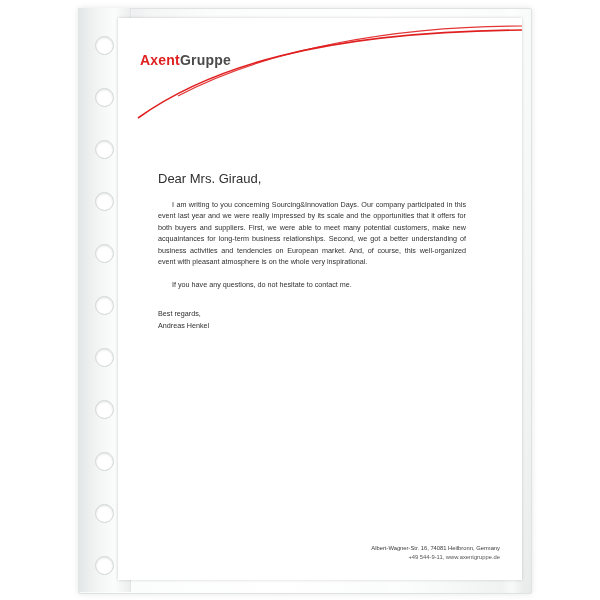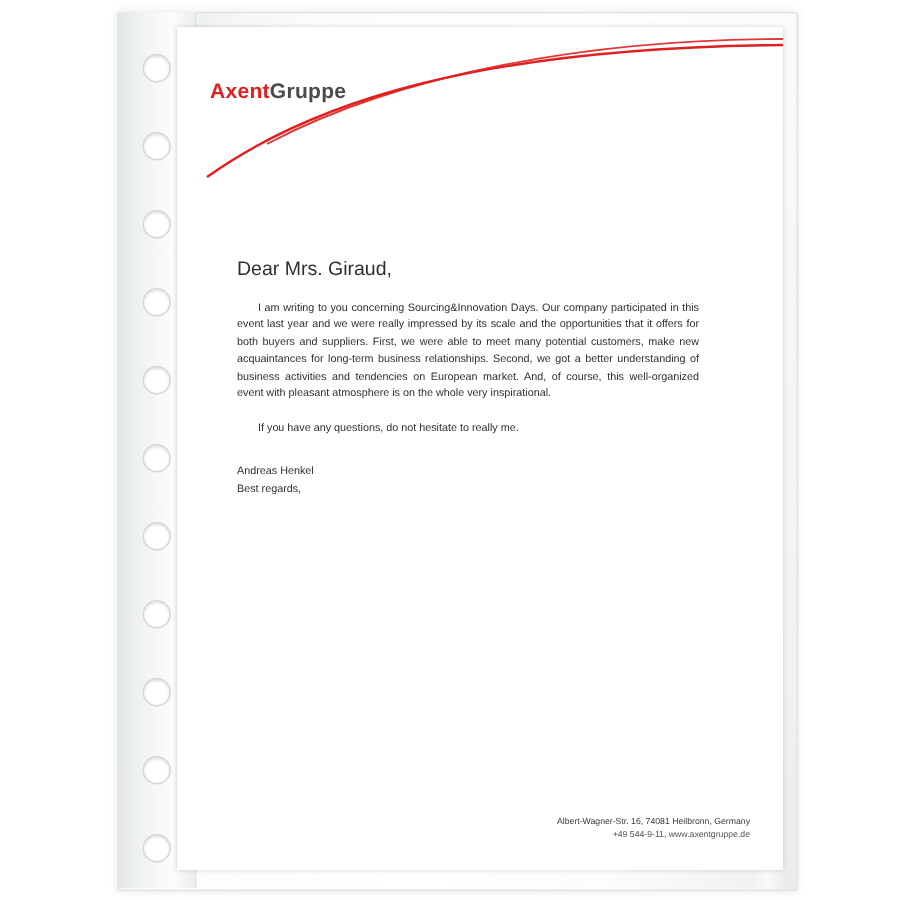--- a/index.html
+++ b/index.html
@@ -168,24 +168,24 @@
       <path d="M404,8 C280,8 150,30 60,78" fill="none" stroke="#e02020" stroke-width="1.2" opacity="0.9"></path>
     </svg>
 
     <div class="logo">
       <span class="a">Axent</span><span class="g">Gruppe</span>
     </div>
 
     <div class="letter-body">
       <p class="salutation">Dear Mrs. Giraud,</p>
       <p class="para">I am writing to you concerning Sourcing&amp;Innovation Days. Our company participated in this event last year and we were really impressed by its scale and the opportunities that it offers for both buyers and suppliers. First, we were able to meet many potential customers, make new acquaintances for long-term business relationships. Second, we got a better understanding of business activities and tendencies on European market. And, of course, this well-organized event with pleasant atmosphere is on the whole very inspirational.</p>
-      <p class="para">If you have any questions, do not hesitate to really me.</p>
+      <p class="para">If you have any questions, do not hesitate to contact me.</p>
       <div class="closing">
+        <div>Best regards,</div>
         <div>Andreas Henkel</div>
-        <div>Best regards,</div>
       </div>
     </div>
 
     <div class="footer">
       <div>Albert-Wagner-Str. 16, 74081 Heilbronn, Germany</div>
       <div class="url">+49 544-9-11, www.axentgruppe.de</div>
     </div>
 
   </div>
 </div>

